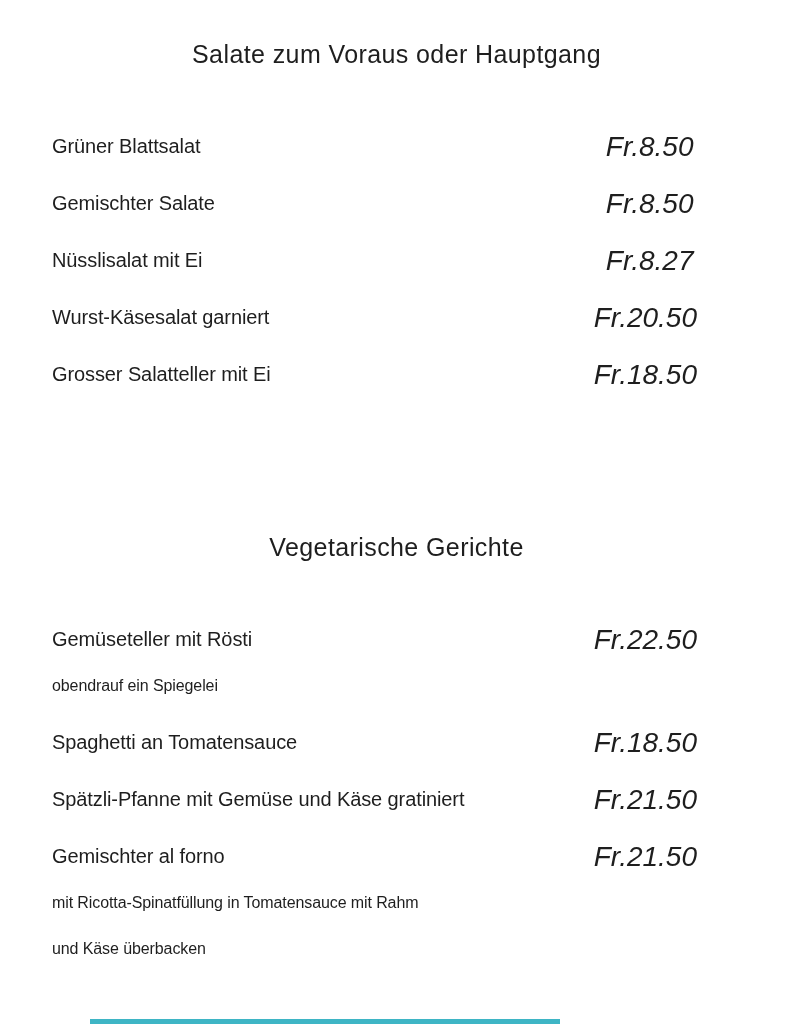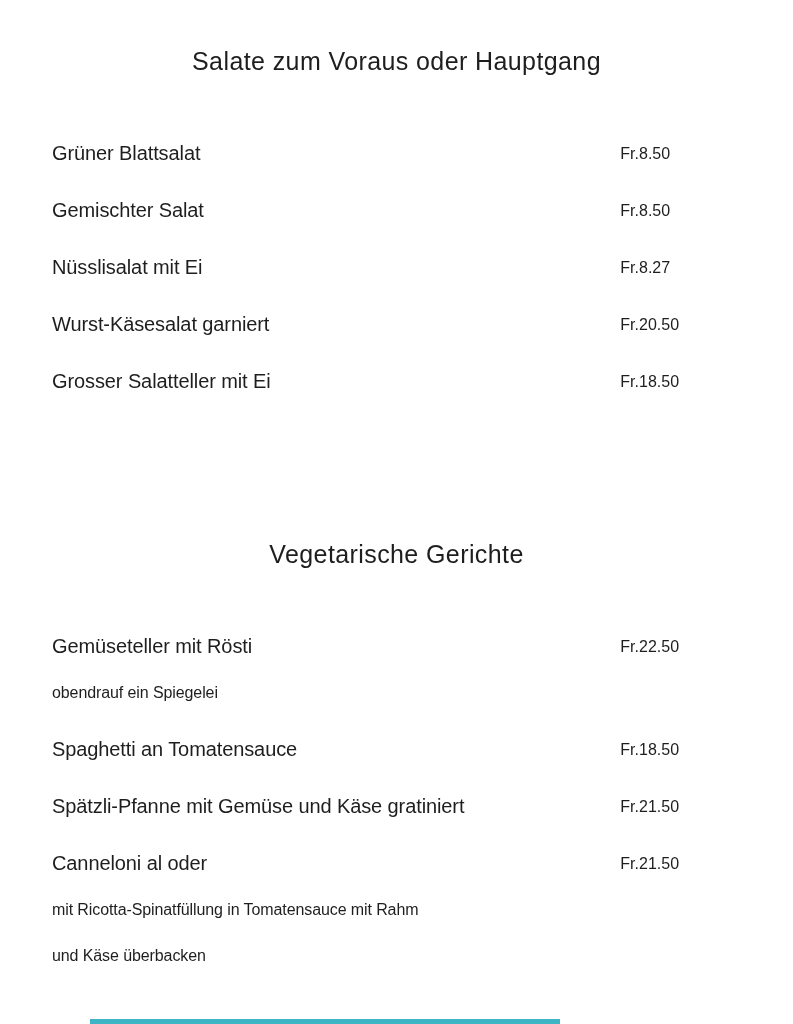--- a/index.html
+++ b/index.html
@@ -6,21 +6,21 @@
   .page {
     width: 793px;
     height: 1024px;
     position: relative;
     background: #ffffff;
     overflow: hidden;
     font-family: "Liberation Sans", sans-serif;
     color: #1e1e1e;
     -webkit-font-smoothing: antialiased;
   }
-  .section--salads { padding-top: 39px; margin-top: 7px; }
+  .section--salads { padding-top: 39px; }
   .section--veg    { padding-top: 112px; }
   .section-title {
     margin: 0;
     font-size: 25px;
     line-height: 30px;
     font-weight: 400;
     text-align: center;
     letter-spacing: 0.4px;
     color: #1e1e1e;
   }
@@ -48,22 +48,23 @@
     display: block;
     font-size: 16px;
     line-height: 22px;
     letter-spacing: -0.1px;
     margin-top: 24px;
   }
   .item-price {
     display: flex;
     align-items: baseline;
     flex-shrink: 0;
-    font-size: 16px;
+    font-size: 28px;
     line-height: 23px;
+    font-style: italic;
   }
   .price-amount {
     display: inline-block;
     min-width: 58px;
     text-align: left;
   }
   .accent-bar {
     position: absolute;
     left: 90px;
     bottom: 0;
@@ -86,21 +87,21 @@
           <span class="item-name">Grüner Blattsalat</span>
         </div>
         <span class="item-price">
           <span class="price-currency">Fr.</span>
           <span class="price-amount">8.50</span>
         </span>
       </div>
 
       <div class="item-row">
         <div class="item-left">
-          <span class="item-name">Gemischter Salat</span>
+          <span class="item-name">Gemischter Salate</span>
         </div>
         <span class="item-price">
           <span class="price-currency">Fr.</span>
           <span class="price-amount">8.50</span>
         </span>
       </div>
 
       <div class="item-row">
         <div class="item-left">
           <span class="item-name">Nüsslisalat mit Ei</span>
@@ -166,21 +167,21 @@
           <span class="item-name">Spätzli-Pfanne mit Gemüse und Käse gratiniert</span>
         </div>
         <span class="item-price">
           <span class="price-currency">Fr.</span>
           <span class="price-amount">21.50</span>
         </span>
       </div>
 
       <div class="item-row">
         <div class="item-left">
-          <span class="item-name">Canneloni al oder</span>
+          <span class="item-name">Gemischter al forno</span>
           <div class="item-notes">
             <span class="item-note">mit Ricotta-Spinatfüllung in Tomatensauce mit Rahm</span>
             <span class="item-note">und Käse überbacken</span>
           </div>
         </div>
         <span class="item-price">
           <span class="price-currency">Fr.</span>
           <span class="price-amount">21.50</span>
         </span>
       </div>

